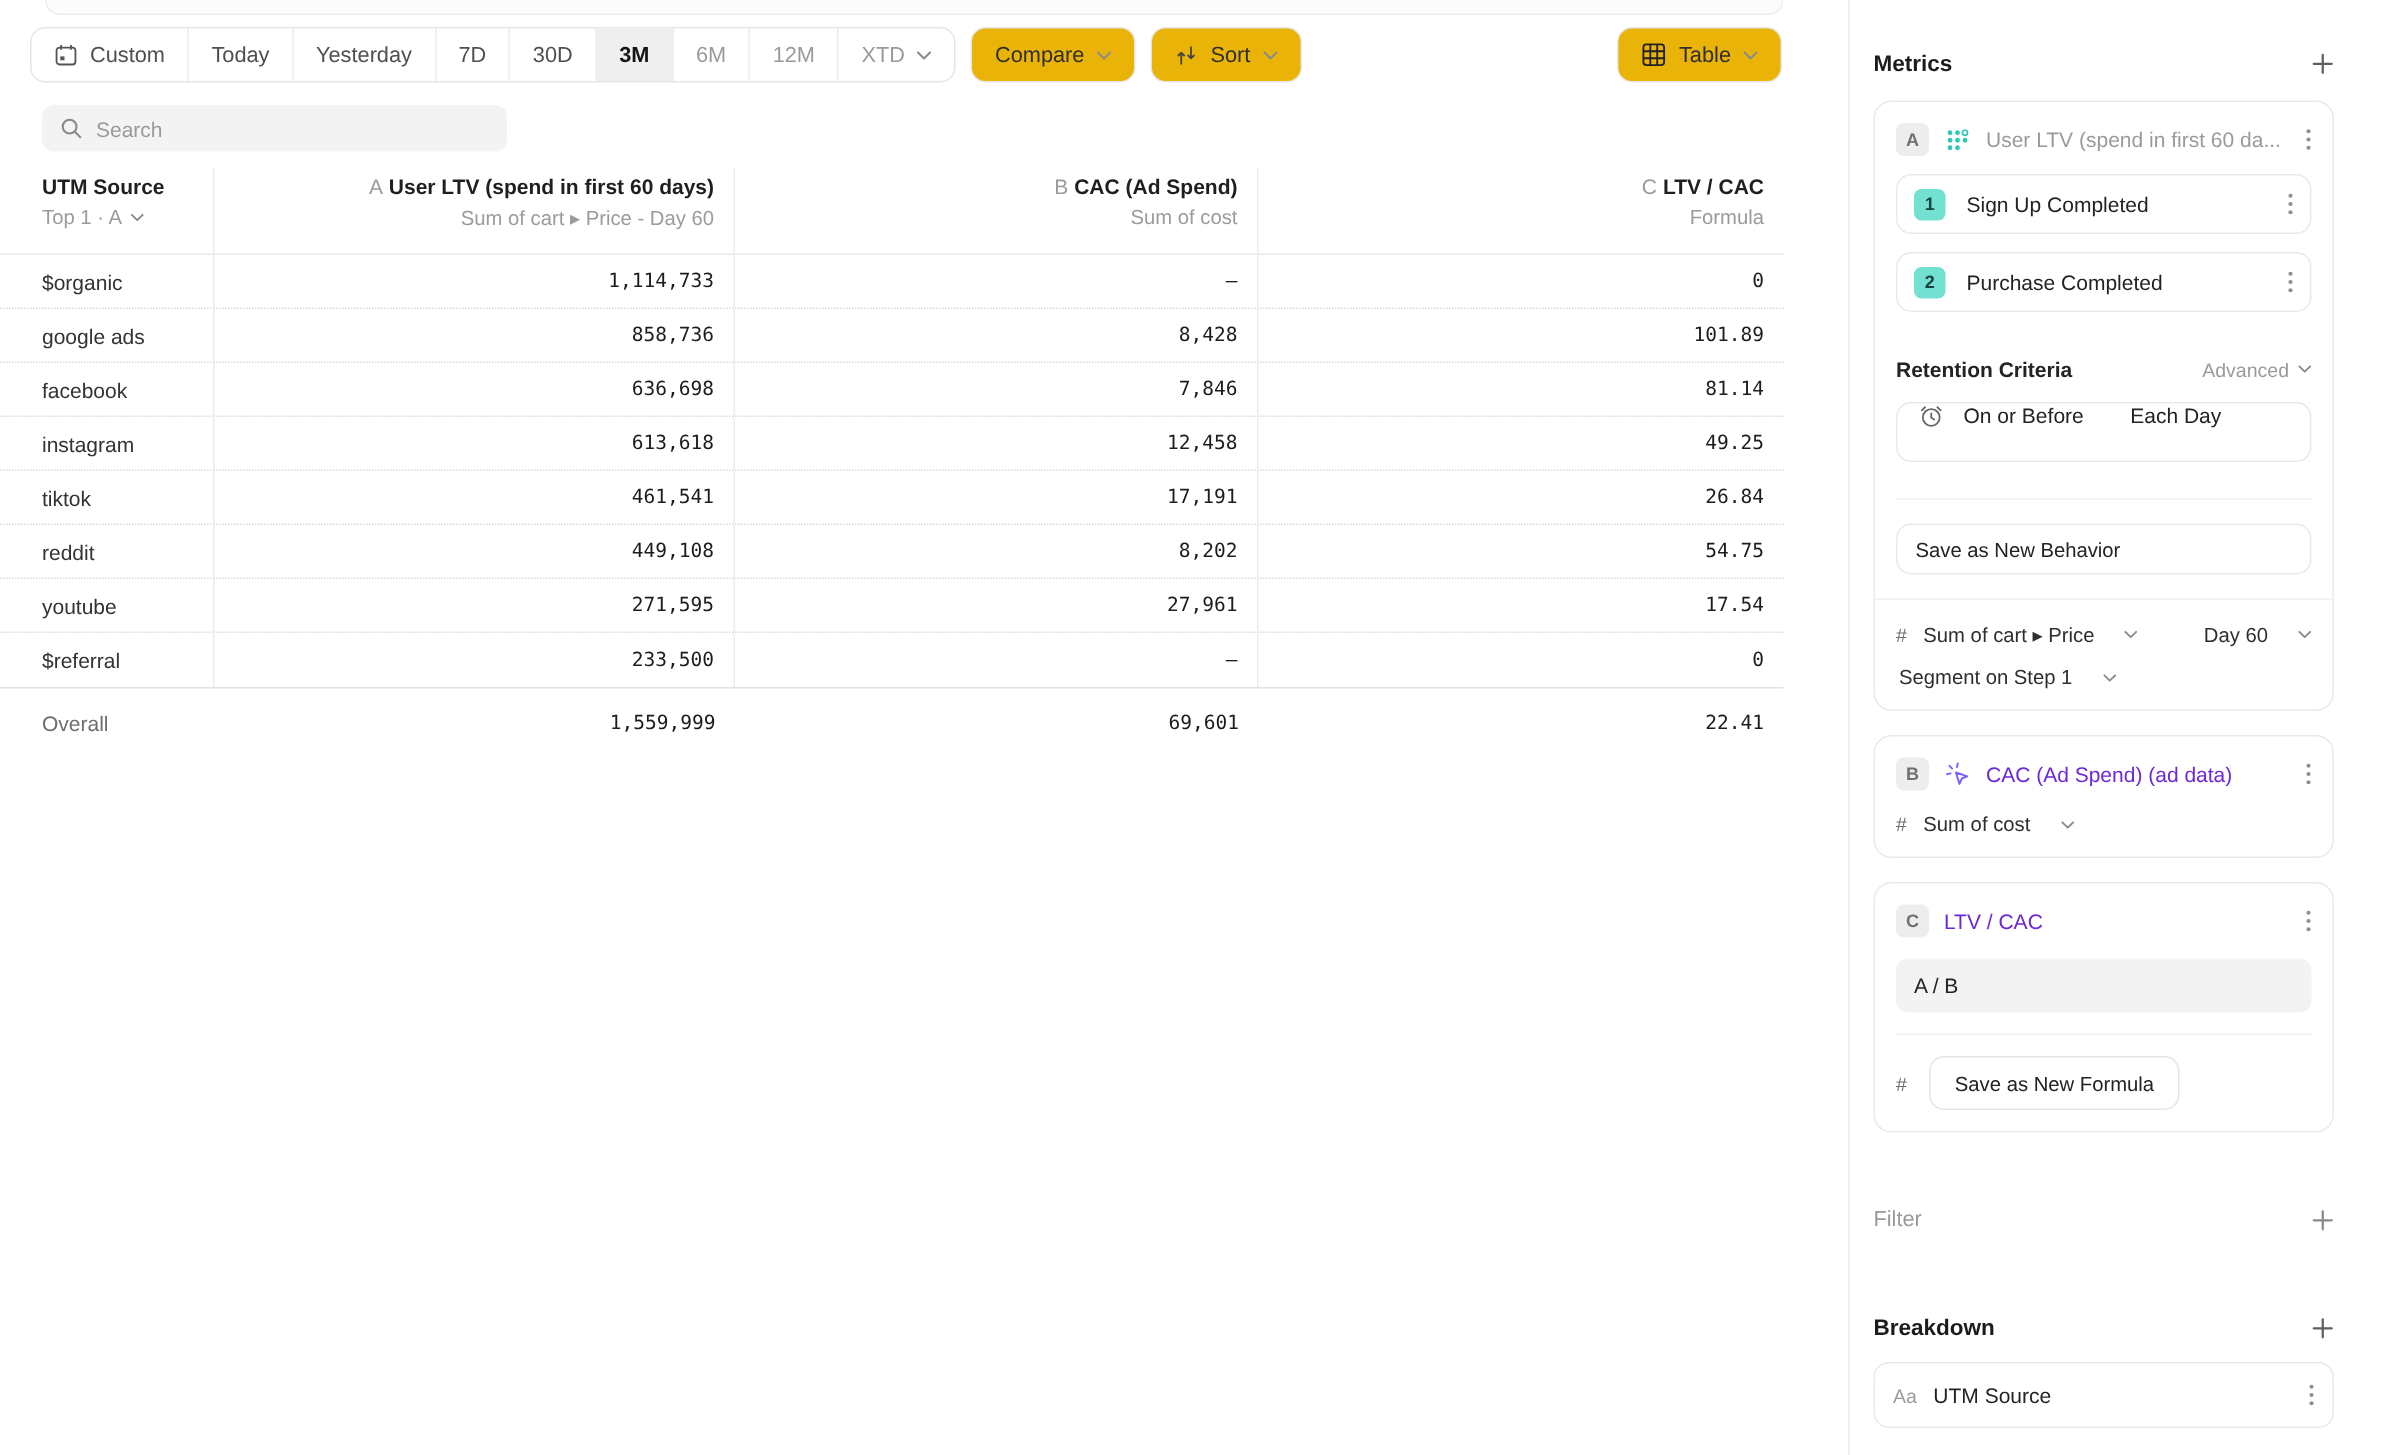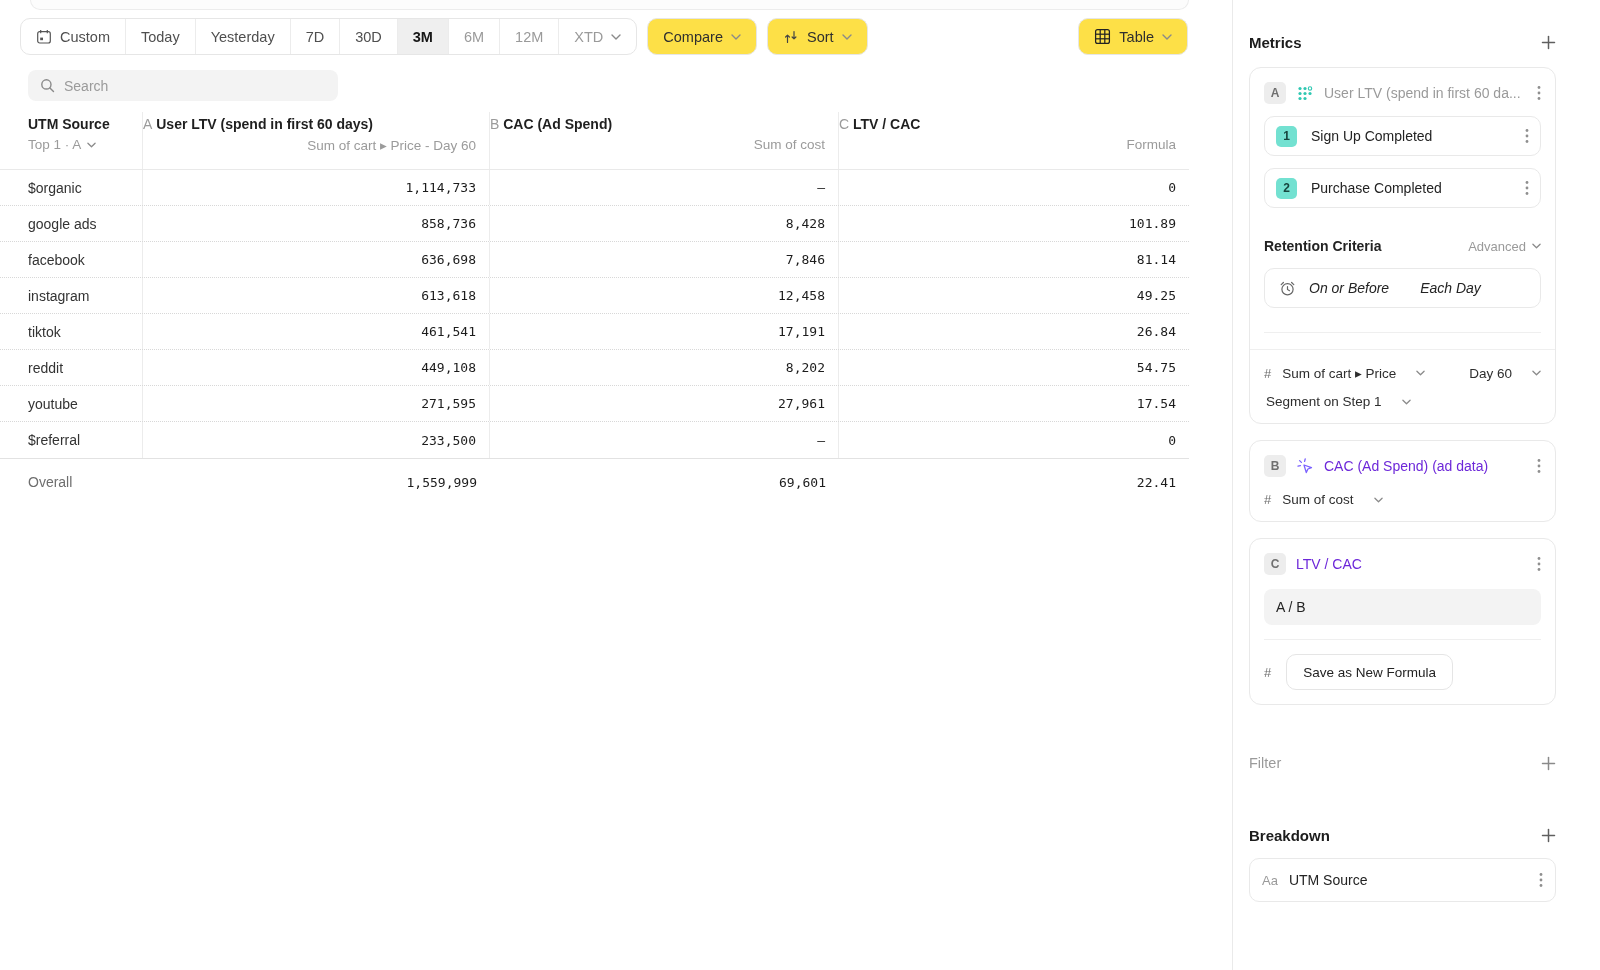--- a/index.html
+++ b/index.html
@@ -14,39 +14,39 @@
 
   .toolbar { position:absolute; top:18px; left:20px; right:44px; height:37px;
     display:flex; gap:10px; align-items:stretch; }
   .seg-control { display:flex; border:1px solid #e6e6e6; border-radius:10px; overflow:hidden; background:#fff; }
   .seg { display:flex; align-items:center; gap:8px; padding:0 15px; font-size:14.5px;
     color:#4f4f4f; border-right:1px solid #ececec; cursor:pointer; white-space:nowrap; }
   .seg:last-child { border-right:none; }
   .seg.muted { color:#9a9a9a; }
   .seg.selected { background:#efefef; color:#161616; font-weight:700; }
   .btn { display:flex; align-items:center; gap:8px; padding:0 15px; font-size:14.5px; color:#2f2f2f;
-    border:1px solid #e6e6e6; border-radius:10px; background:#fde047; cursor:pointer; white-space:nowrap; }
+    border:1px solid #e6e6e6; border-radius:10px; background:#eab308; cursor:pointer; white-space:nowrap; }
   .table-btn { margin-left:auto; }
   .chev { color:#8a8a8a; flex:none; }
 
   .search-box { position:absolute; top:70px; left:28px; width:310px; height:31px; background:#f3f3f3;
     border-radius:8px; display:flex; align-items:center; gap:9px; padding:0 12px; }
   .search-box input { border:none; outline:none; background:transparent; font-size:14px; color:#333;
     font-family:"Liberation Sans", sans-serif; width:100%; }
   .search-box input::placeholder { color:#9a9a9a; }
 
   
   .data-table { position:absolute; top:112px; left:0; width:1189px; }
   .t-header, .t-row, .t-overall { display:grid; grid-template-columns:143px 347px 349px 350px; }
   .t-header { height:58px; border-bottom:1px solid #e9e9e9; }
   .t-header > div { padding-top:4px; }
   .t-header .c0, .t-header .c1, .t-header .c2,
   .t-row .c0, .t-row .c1, .t-row .c2 { border-right:1px solid #ececec; }
   .c0 { padding-left:28px; }
-  .right { padding-right:13px; }
+  .right { text-align:right; padding-right:13px; }
   .h-title { font-size:14px; font-weight:700; color:#1f1f1f; }
   .h-letter { color:#9b9b9b; font-weight:400; }
   .h-sub { font-size:13.5px; color:#9b9b9b; margin-top:5px; display:flex; align-items:center; gap:6px; }
   .right .h-sub { justify-content:flex-end; }
   .t-row { height:36px; border-bottom:1px dotted #d8d8d8; }
   .t-row.last { border-bottom:none; }
   .t-row > div, .t-overall > div { display:flex; align-items:center; height:100%; }
   .row-label { font-size:14px; color:#333; }
   .num { justify-content:flex-end; padding-right:13px; font-family:"DejaVu Sans Mono", monospace;
     font-size:13px; color:#1c1c1c; }
@@ -73,21 +73,21 @@
     gap:14px; padding:0 11px; margin-top:12px; cursor:pointer; }
   .step:first-of-type { margin-top:17px; }
   .badge-teal { flex:none; width:21px; height:21px; border-radius:5px; background:#73e1d1; color:#17453e;
     font-size:12px; font-weight:700; display:flex; align-items:center; justify-content:center; }
   .step-label { font-size:14px; color:#232323; flex:1; }
 
   .retention-row { margin-top:30px; display:flex; justify-content:space-between; align-items:center; }
   .retention-title { font-size:14px; font-weight:700; color:#232323; }
   .advanced { font-size:13px; color:#9a9a9a; display:flex; gap:6px; align-items:center; cursor:pointer; }
   .criteria-box { margin-top:14px; border:1px solid #e9e9e9; border-radius:10px; height:40px;
-    display:flex; align-items:center; gap:13px; padding:0 14px; font-size:14px; color:#232323; cursor:pointer;font-style:italic; }
+    display:flex; align-items:flex-start; gap:13px; padding:0 14px; font-size:14px; color:#232323; cursor:pointer; }
   .criteria-unit { margin-left:18px; }
   .divider-inner { border-top:1px solid #efefef; margin-top:24px; }
   .save-behavior { margin-top:16px; border:1px solid #e9e9e9; border-radius:10px; height:34px;
     display:flex; align-items:center; padding:0 12px; font-size:13.5px; color:#232323; cursor:pointer; }
   .card-footer-divider { border-top:1px solid #efefef; margin:16px -14px 0; }
   .prop-row { margin-top:15px; display:flex; align-items:center; gap:11px; font-size:13.5px; color:#2e2e2e; }
   .hash { color:#6f6f6f; font-size:13px; flex:none; }
   .drop { display:flex; align-items:center; gap:20px; cursor:pointer; }
   .day60 { margin-left:auto; }
   .segment-row { margin-top:13px; padding-left:2px; }
@@ -345,20 +345,23 @@
           <circle cx="8.5" cy="9.3" r="5.6"></circle>
             <path d="M8.5 6.6v2.9l2 1.2"></path>
             <path d="M2.2 4.6l2.2-2.1M14.8 4.6l-2.2-2.1"></path>
         </svg>
         <span>On or Before</span>
         <span class="criteria-unit">Each Day</span>
       </div>
 
       <div class="divider-inner"></div>
 
+      <div class="save-behavior">
+        <span>Save as New Behavior</span>
+      </div>
 
       <div class="card-footer-divider"></div>
 
       <div class="prop-row">
         <span class="hash">#</span>
         <span class="drop">
           <span>Sum of cart ▸ Price</span>
           <svg class="chev" width="9" height="6" viewBox="0 0 10 6">
               <path d="M1 1l4 4 4-4" fill="none" stroke="currentColor" stroke-width="1.4" stroke-linecap="round" stroke-linejoin="round"></path>
             </svg>

